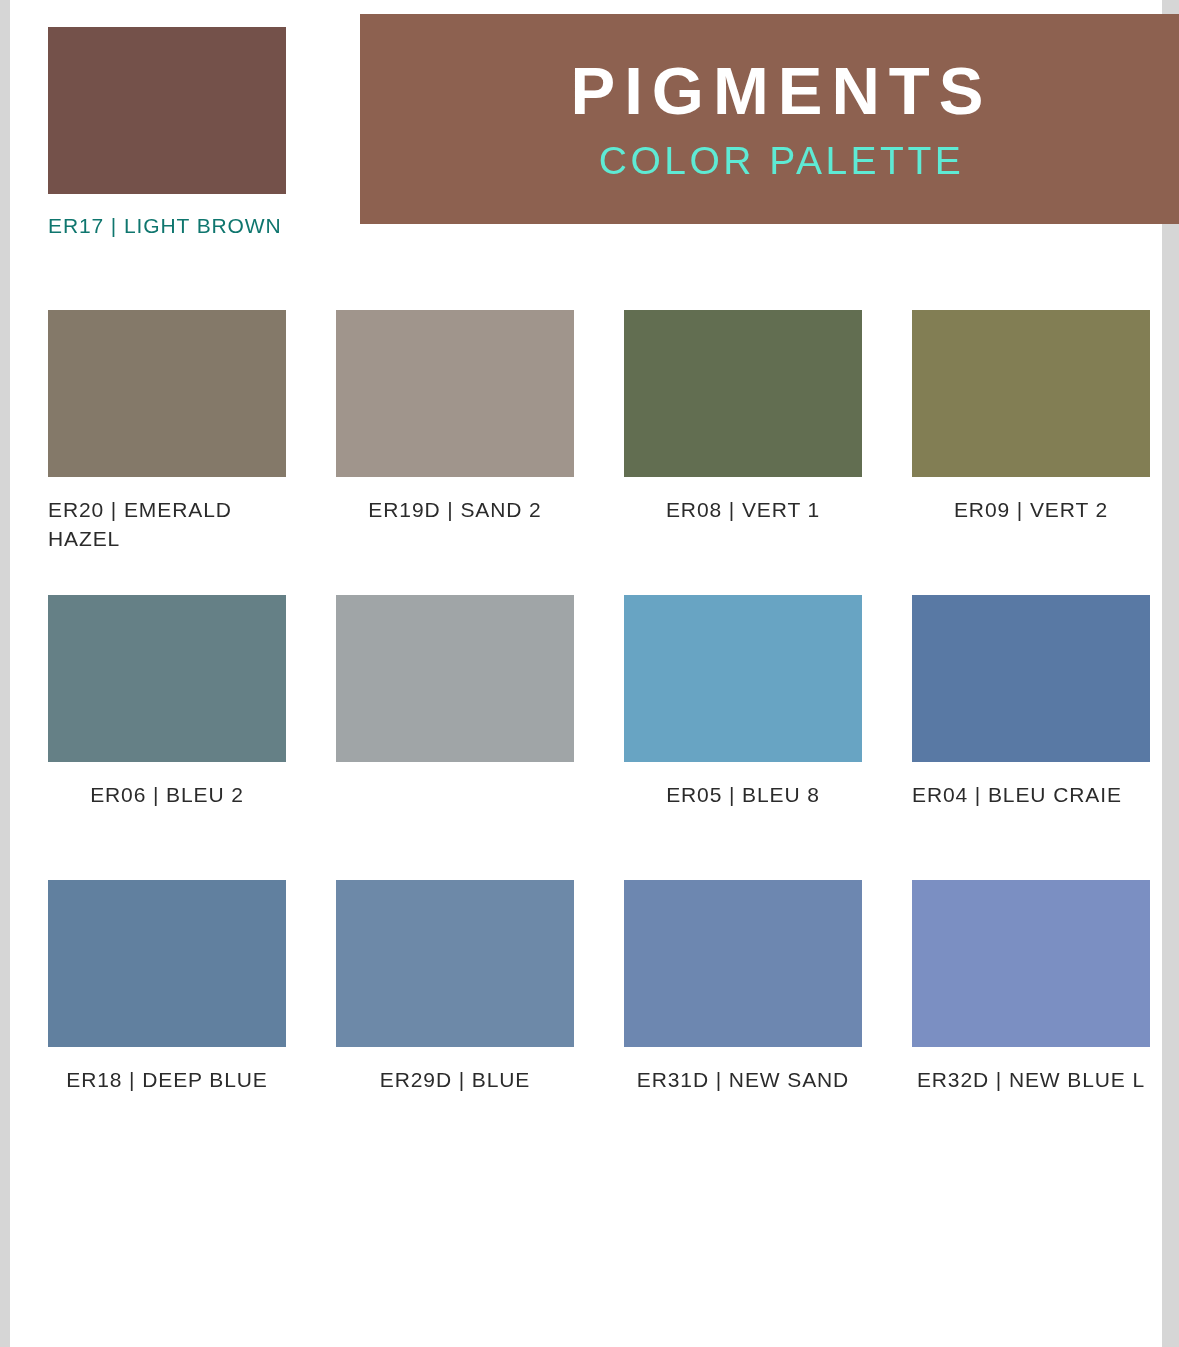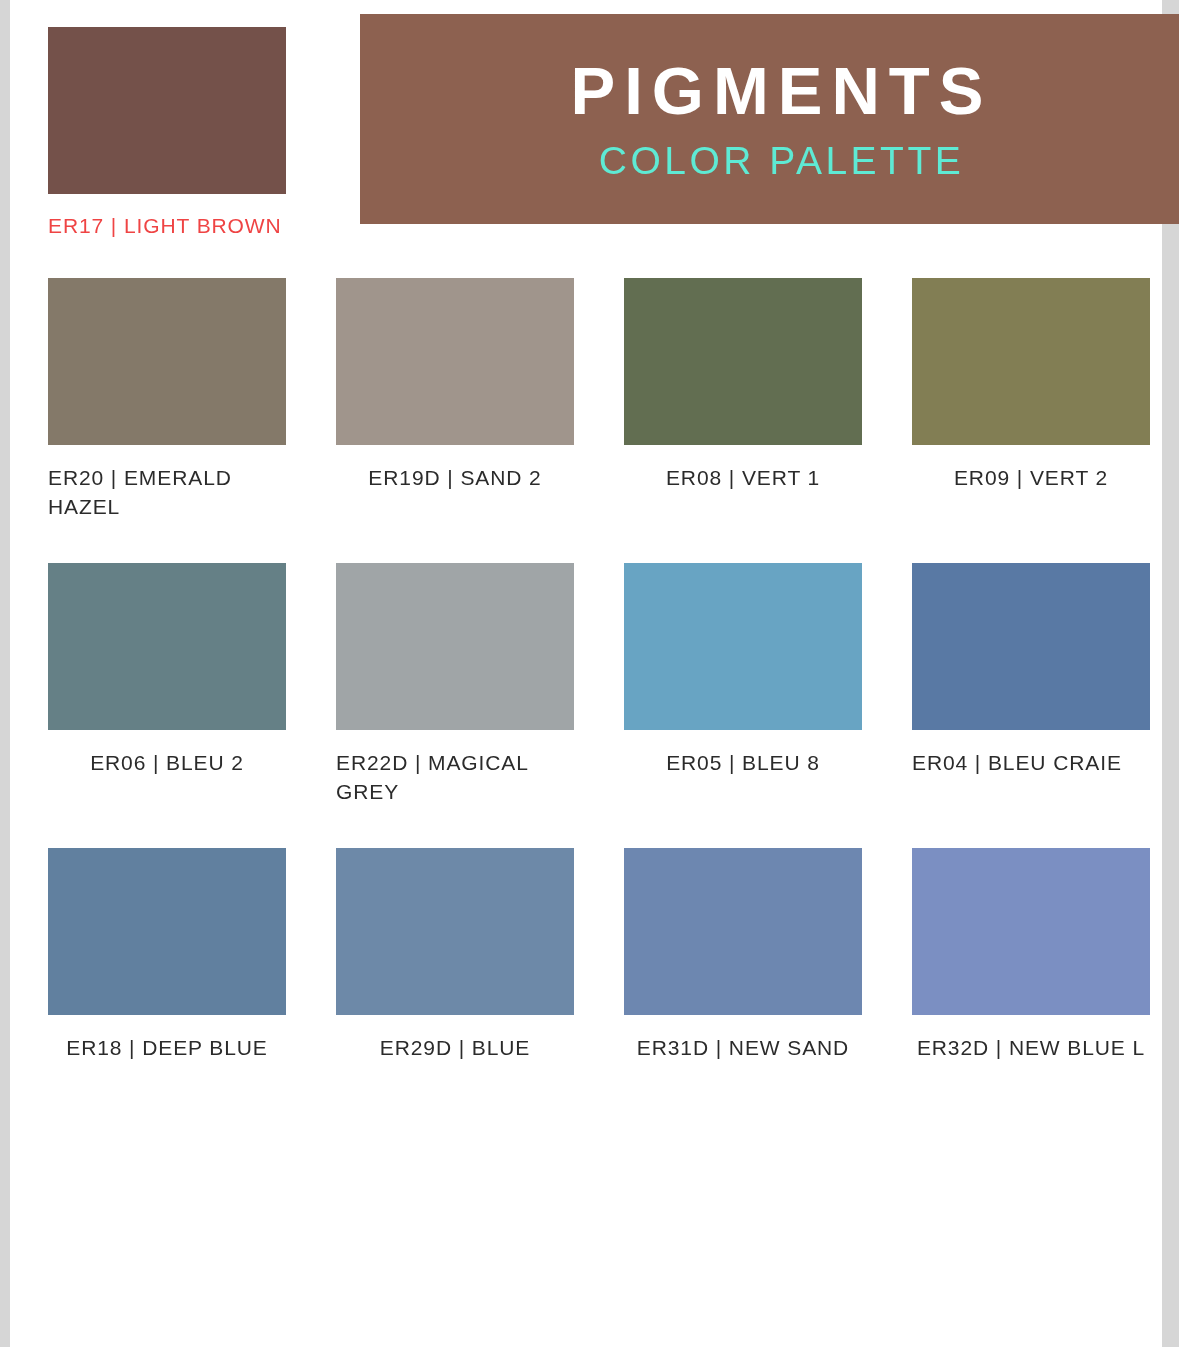--- a/index.html
+++ b/index.html
@@ -45,21 +45,21 @@
     width: 238px;
   }
   #hero-swatch {
     width: 238px;
     height: 167px;
   }
   #hero-label {
     margin-top: 20px;
     font-size: 21px;
     letter-spacing: 0.9px;
-    color: #ef4444;
+    color: #0f766e;
     font-weight: 400;
     white-space: nowrap;
   }
 
   #title-banner {
     position: absolute;
     left: 350px;
     top: 14px;
     width: 843px;
     height: 210px;
@@ -91,20 +91,21 @@
     top: 278px;
     width: 1104px;
     display: grid;
     grid-template-columns: repeat(4, 238px);
     column-gap: 50px;
     grid-auto-rows: 285px;
   }
 
   .cell {
     width: 238px;
+    margin-top: 32px;
   }
   .swatch {
     width: 238px;
     height: 167px;
   }
   .cell-label {
     margin-top: 19px;
     font-size: 21px;
     letter-spacing: 0.9px;
     color: #2b2b2b;
@@ -150,21 +151,20 @@
         <div class="cell">
           <div class="swatch" style="background: rgb(130, 126, 84);"></div>
           <div class="cell-label">ER09 | VERT 2</div>
         </div>
         <div class="cell">
           <div class="swatch" style="background: rgb(101, 128, 134);"></div>
           <div class="cell-label">ER06 | BLEU 2</div>
         </div>
         <div class="cell align-left">
           <div class="swatch" style="background: rgb(160, 165, 167);"></div>
-          <div class="cell-label">ER22D | MAGICAL GREY</div>
         </div>
         <div class="cell">
           <div class="swatch" style="background: rgb(104, 164, 195);"></div>
           <div class="cell-label">ER05 | BLEU 8</div>
         </div>
         <div class="cell align-left">
           <div class="swatch" style="background: rgb(89, 121, 164);"></div>
           <div class="cell-label">ER04 | BLEU CRAIE</div>
         </div>
         <div class="cell">

